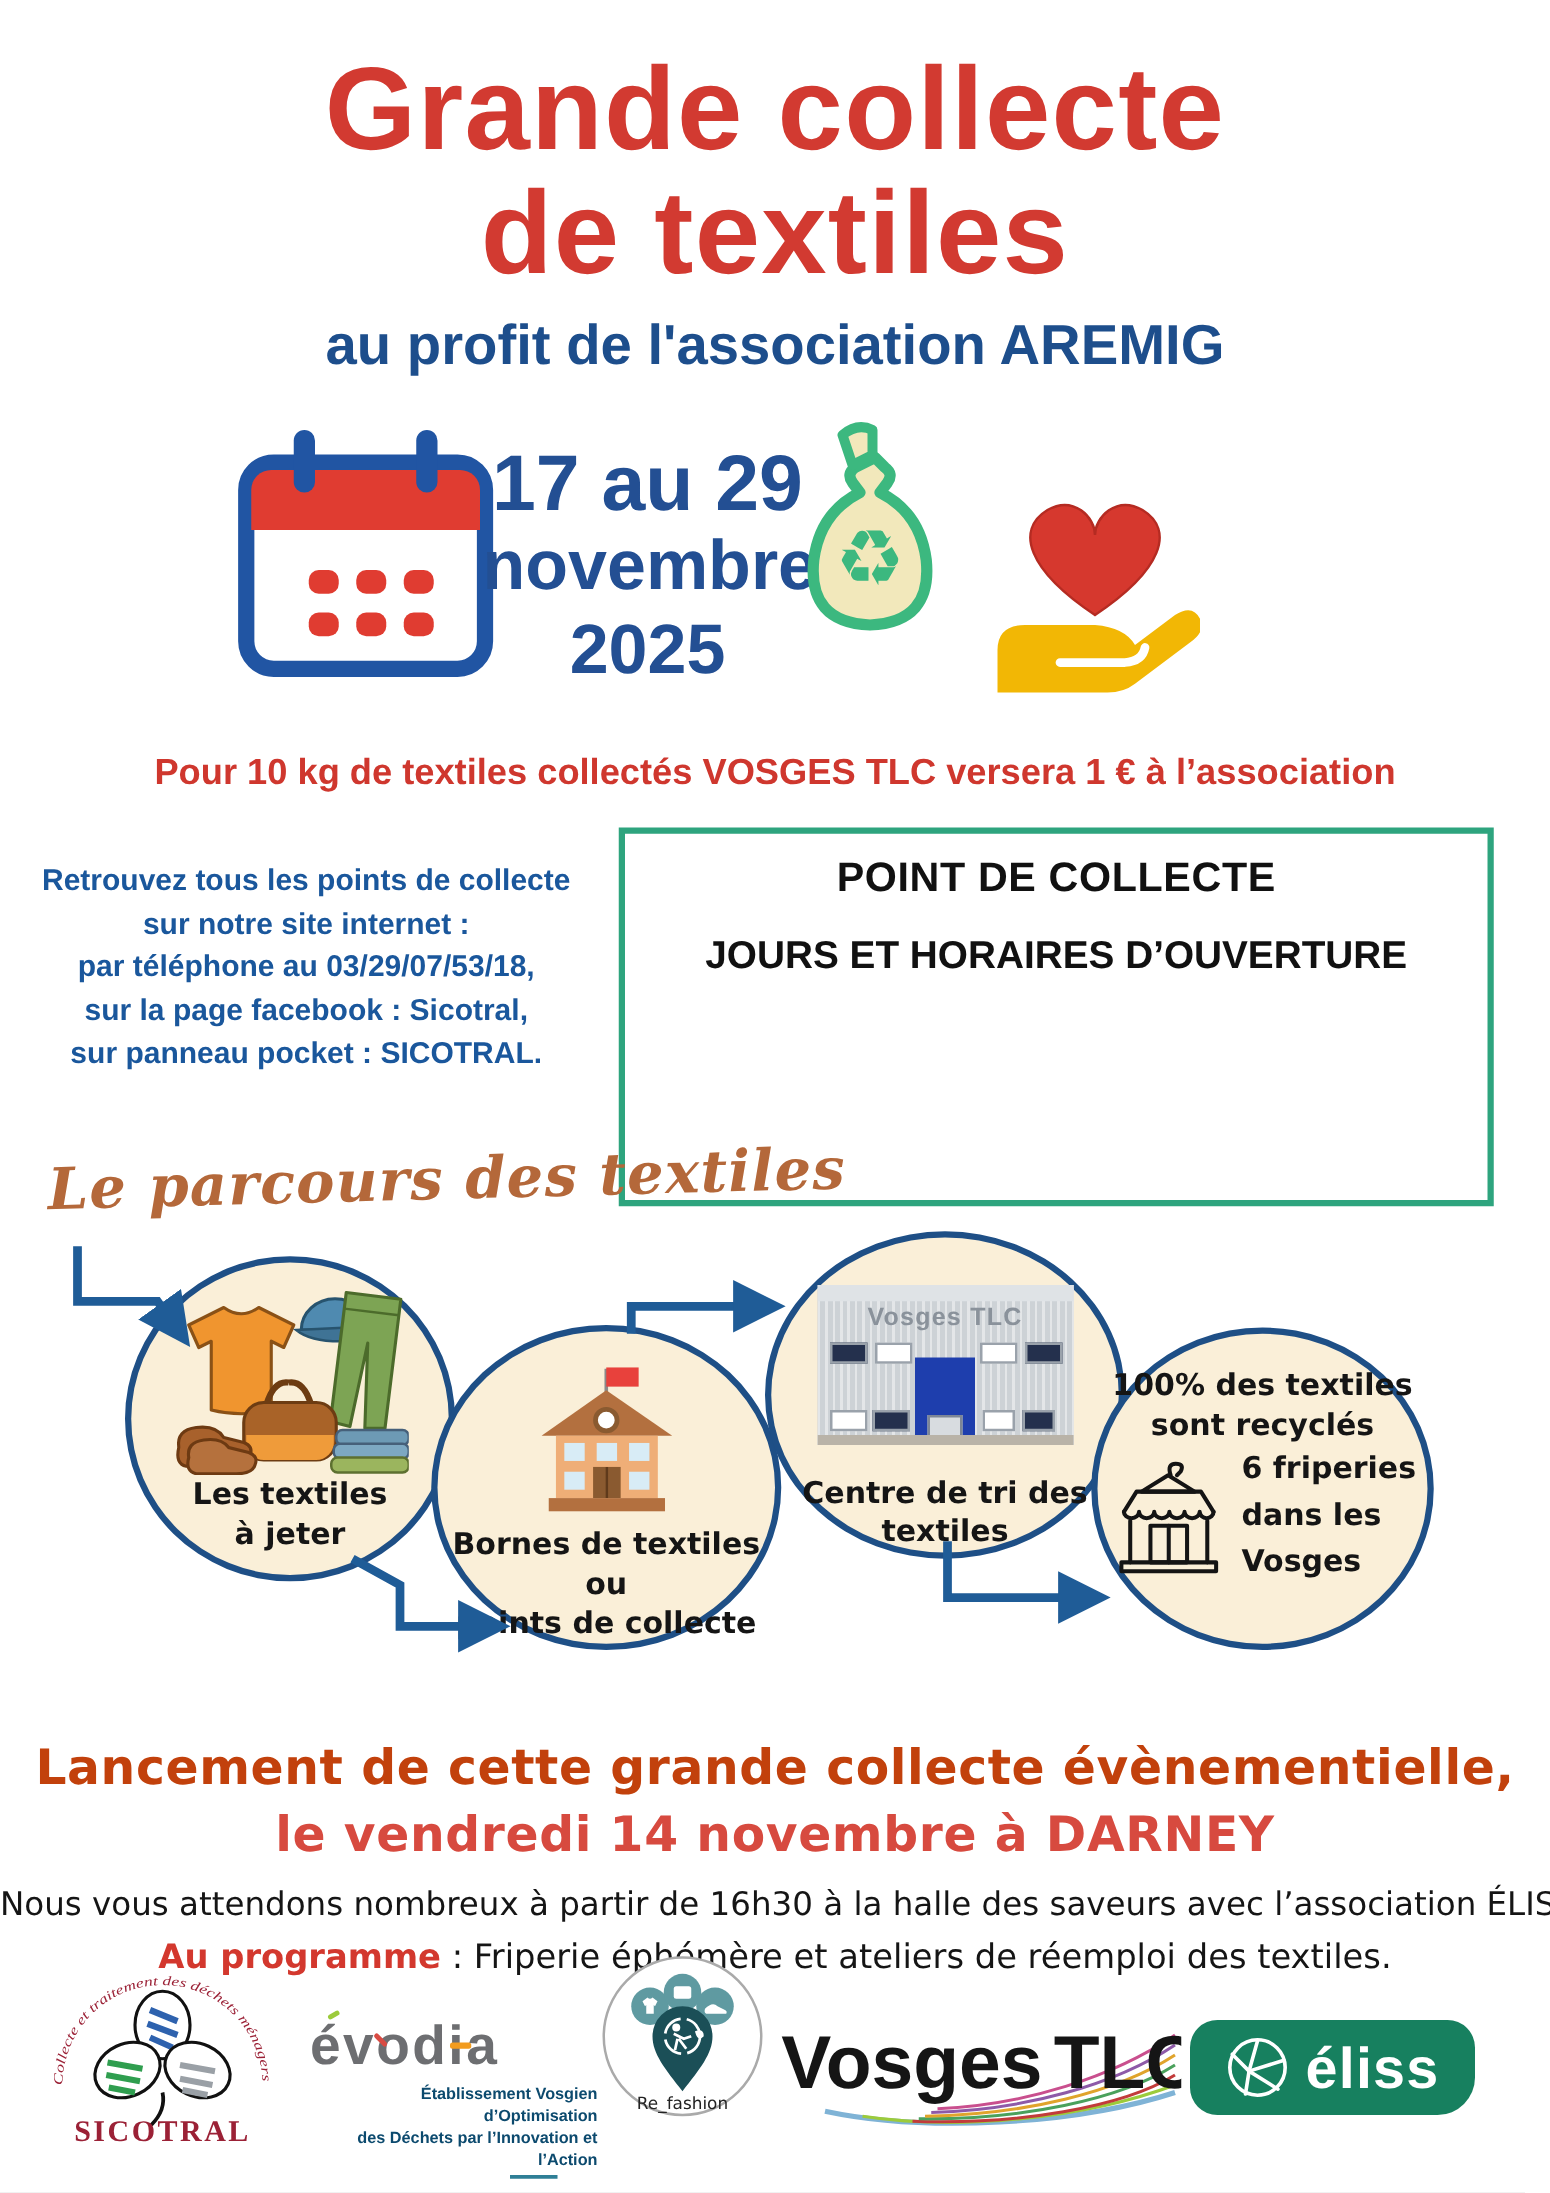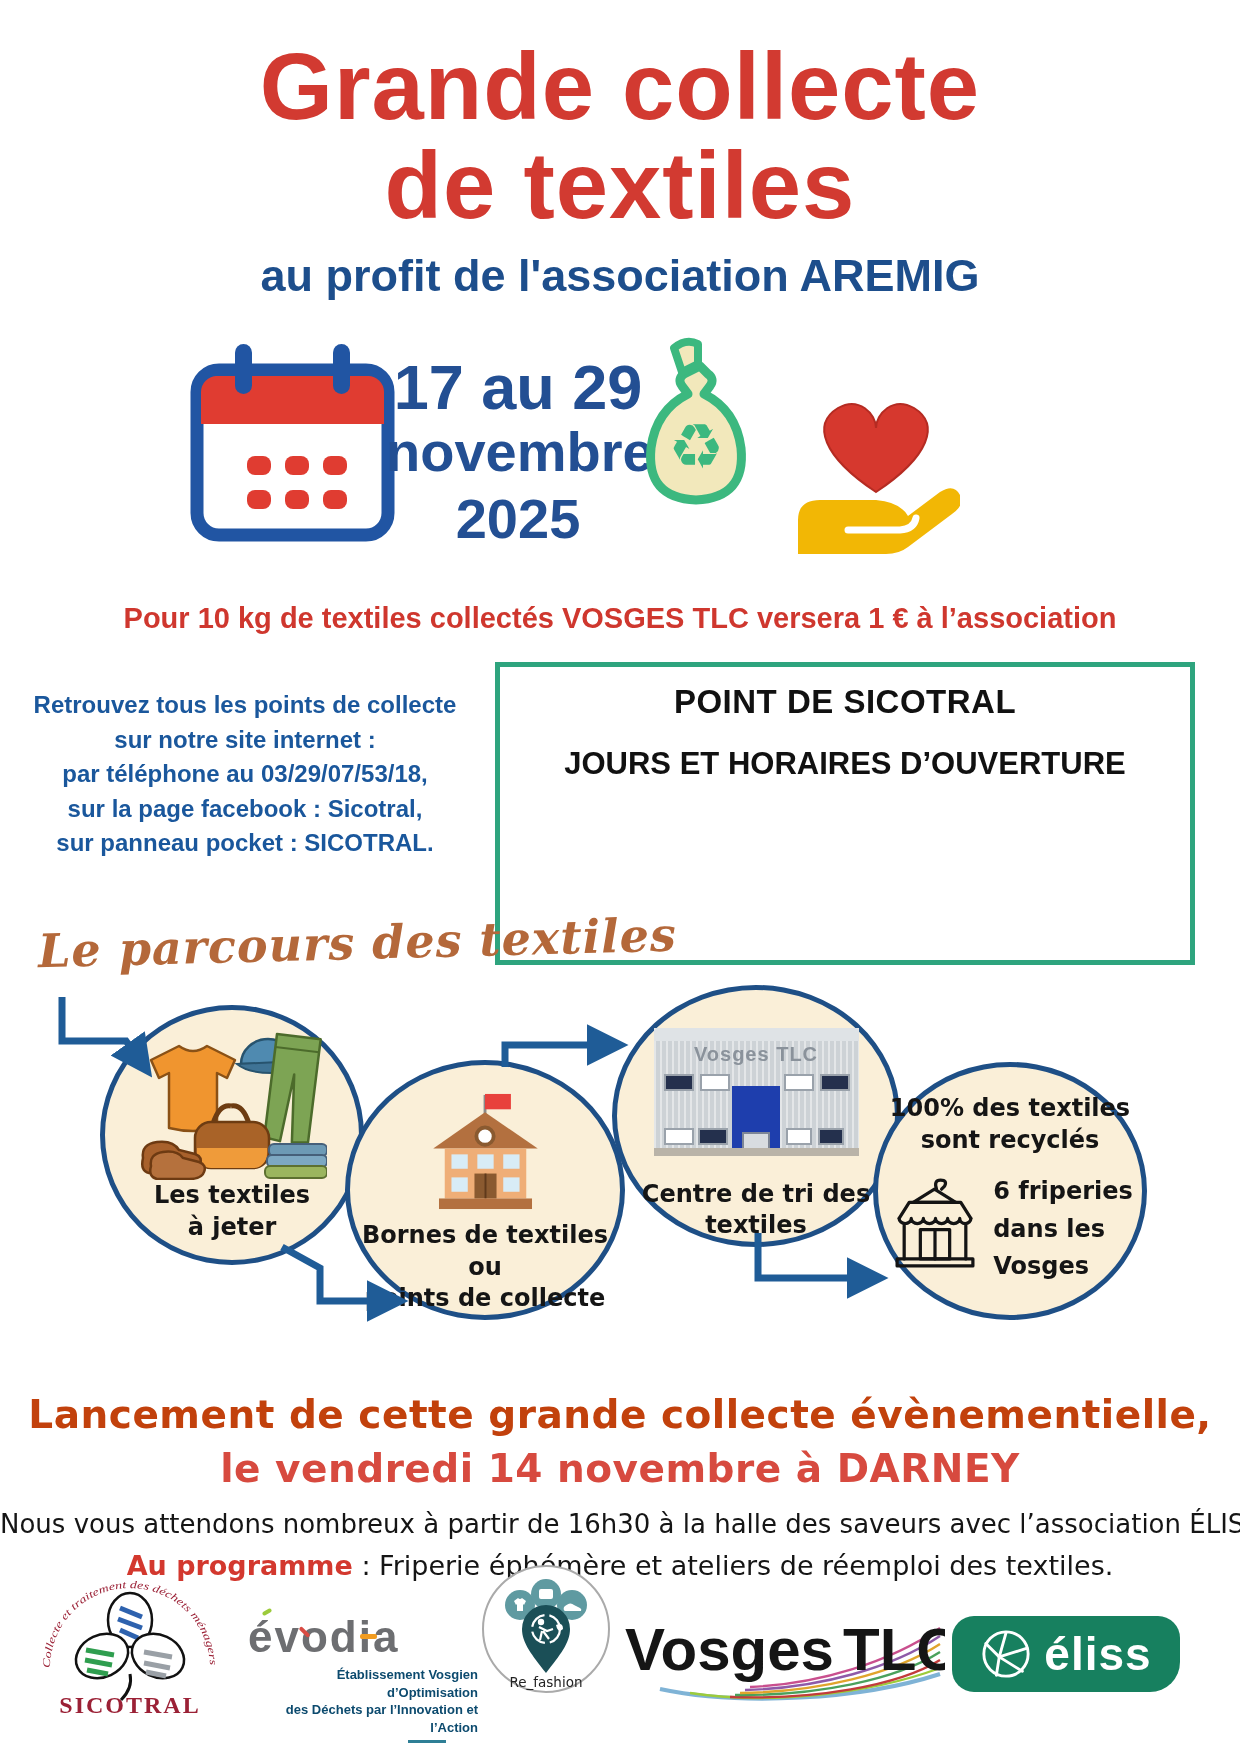--- a/index.html
+++ b/index.html
@@ -114,21 +114,21 @@
 
   <div class="abs contact">
     <div>Retrouvez tous les points de collecte</div>
     <div>sur notre site internet :</div>
     <div>par téléphone au 03/29/07/53/18,</div>
     <div>sur la page facebook : Sicotral,</div>
     <div>sur panneau pocket : SICOTRAL.</div>
   </div>
 
   <div class="abs green-box">
-    <div class="gb-title">POINT DE SICOTRAL</div>
+    <div class="gb-title">POINT DE COLLECTE</div>
     <div class="gb-hours">JOURS ET HORAIRES D’OUVERTURE</div>
   </div>
 
   <div class="abs parcours">Le parcours des textiles</div>
 
   <div class="abs diagram">
 
     <svg class="arrows" width="1240" height="385" viewBox="0 0 1240 385">
       <defs>
         <marker id="ah" markerWidth="7" markerHeight="7" refX="4.5" refY="3" orient="auto">
@@ -219,21 +219,21 @@
         <div>Centre de tri des</div>
         <div>textiles</div>
       </div>
     </div>
 
     <div class="circle" style="left:873px;top:77px;width:274px;height:258px;padding-top:26px;">
       <div class="clabel">
         <div>100% des textiles</div>
         <div>sont recyclés</div>
       </div>
-      <div style="display:flex;gap:10px;margin-top:17px;">
+      <div style="display:flex;align-items:center;gap:10px;margin-top:0;">
         <svg width="96" height="96" viewBox="0 0 95 95">
           <g stroke="#141414" stroke-width="3.2" fill="none" stroke-linejoin="round" stroke-linecap="round">
             <path d="M49,16 q-3,-9 4,-9 q7,0 4,6 l-3,3"></path>
             <path d="M47,16 L26,29 L68,29 Z"></path>
             <path d="M12,45 L22,29 L73,29 L83,45"></path>
             <path d="M12,45 a6,5 0 0 0 12,0 a6,5 0 0 0 12,0 a6,5 0 0 0 12,0 a6,5 0 0 0 12,0 a6,5 0 0 0 12,0 a5.5,5 0 0 0 11,0"></path>
             <path d="M17,52 V85 M78,52 V85"></path>
             <rect x="33" y="56" width="29" height="29"></rect>
             <line x1="47.5" y1="56" x2="47.5" y2="85"></line>
             <rect x="10" y="85" width="75" height="7"></rect>

